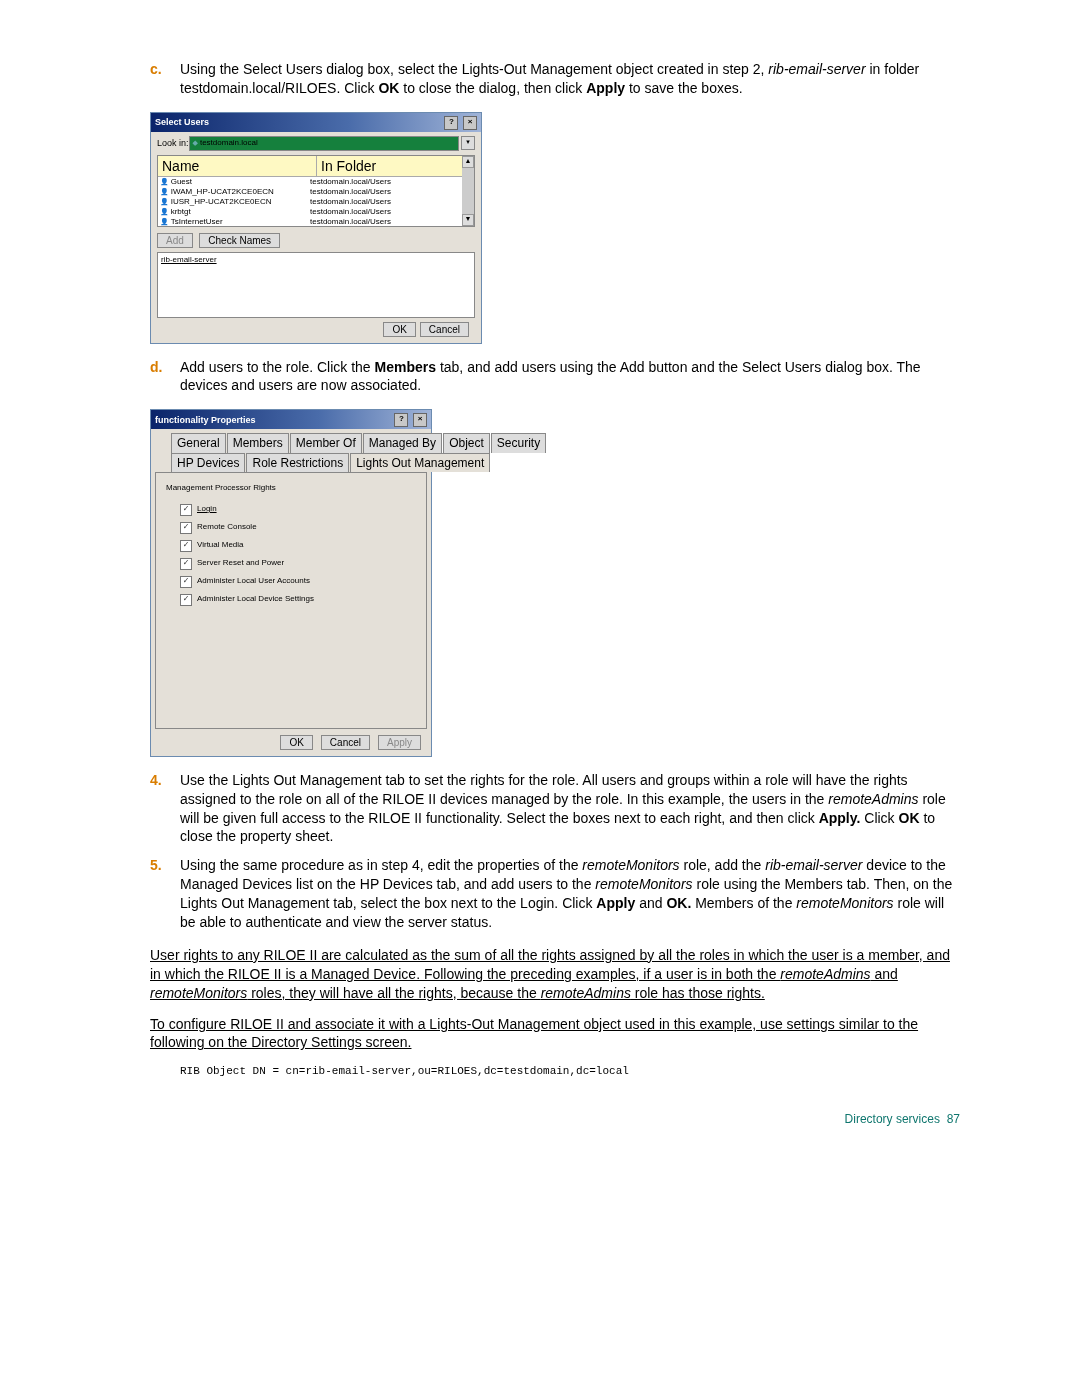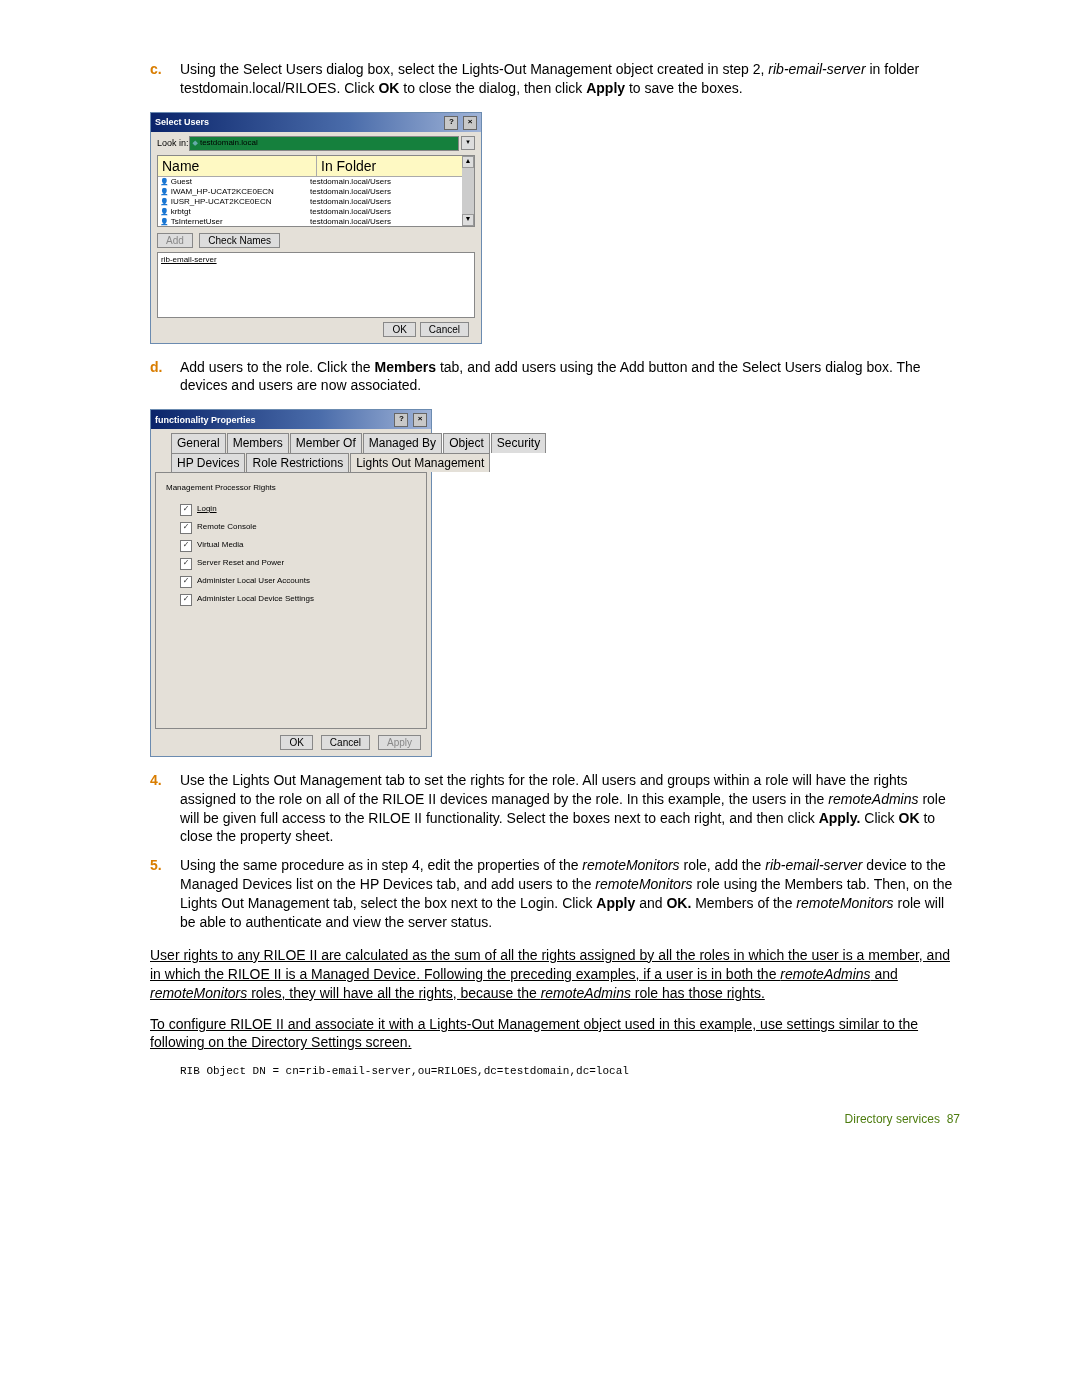--- a/index.html
+++ b/index.html
@@ -118,21 +118,21 @@
   .chk::before{content:"✓";}
   .chk-label.underline{text-decoration:underline;}
   .prop-footer{display:flex;justify-content:flex-end;padding:6px;gap:4px;}
 
   .body-text{margin:12px 0;text-decoration:underline;}
 
   .code-line{
     font-family:"Courier New",monospace;font-size:11px;margin:6px 0 20px 30px;
   }
   .page-foot{
-    text-align:right;font-size:12px;color:#4d7c0f;margin-top:32px;
+    text-align:right;font-size:12px;color:#0f766e;margin-top:32px;
   }
 </style>
 </head>
 <body>
 
 <ol class="instruction-list">
   <li>
     <div class="marker">c.</div>
     <div class="text">
       <span>Using the Select Users dialog box, select the Lights-Out Management object created in step 2, </span><span class="italic">rib-email-server</span><span> in folder testdomain.local/RILOES. Click </span><span class="bold">OK</span><span> to close the dialog, then click </span><span class="bold">Apply</span><span> to save the boxes.</span>

